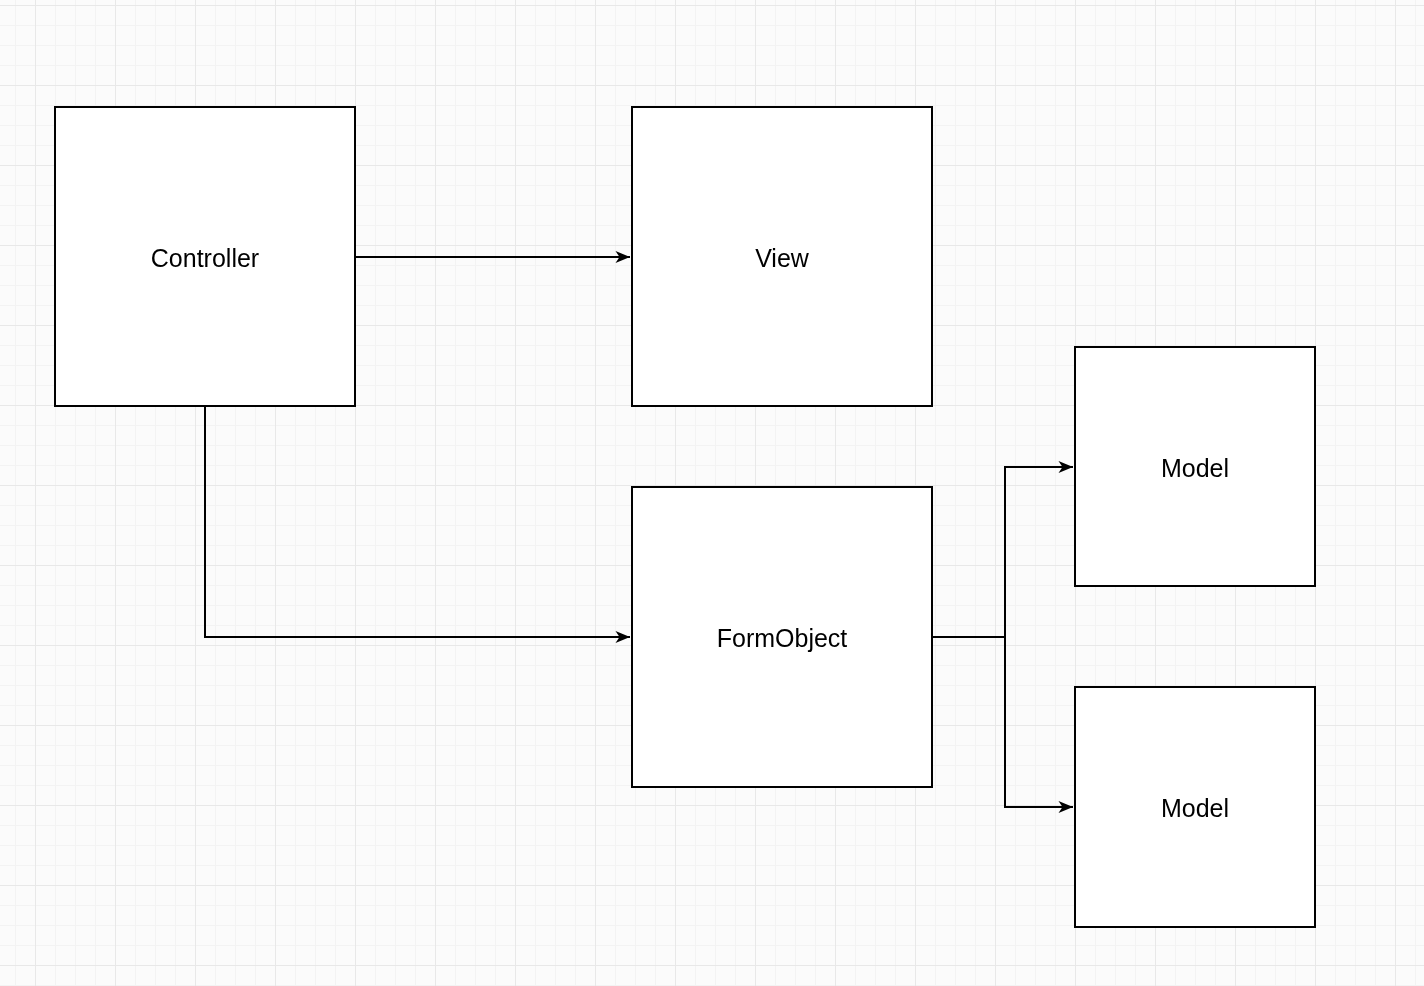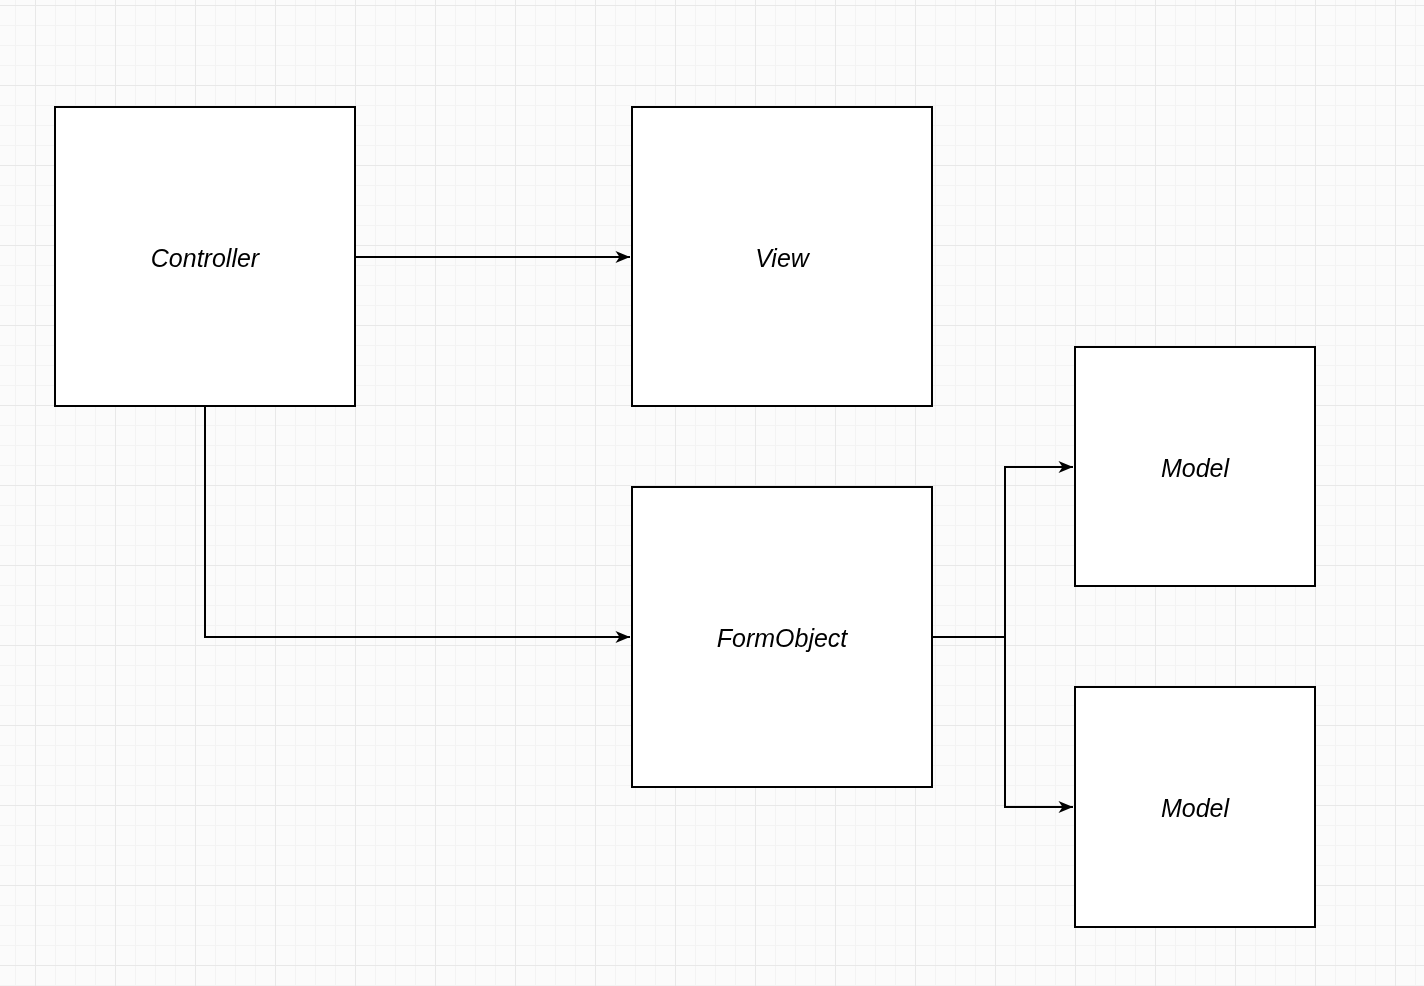--- a/index.html
+++ b/index.html
@@ -13,21 +13,20 @@
     overflow: hidden;
     background-color: #fbfbfb;
     
     background-image:
       linear-gradient(to right, #e8e8e8 1px, transparent 1px),
       linear-gradient(to bottom, #e8e8e8 1px, transparent 1px),
       linear-gradient(to right, #f3f3f3 1px, transparent 1px),
       linear-gradient(to bottom, #f3f3f3 1px, transparent 1px);
     background-size: 80px 80px, 80px 80px, 20px 20px, 20px 20px;
     background-position: 35px 0px, 0px 5px, 15px 0px, 0px 5px;
-    font-style: italic;
   }
   svg.diagram {
     position: absolute;
     top: 0;
     left: 0;
     display: block;
   }
   .node-rect {
     fill: #ffffff;
     stroke: #000000;

